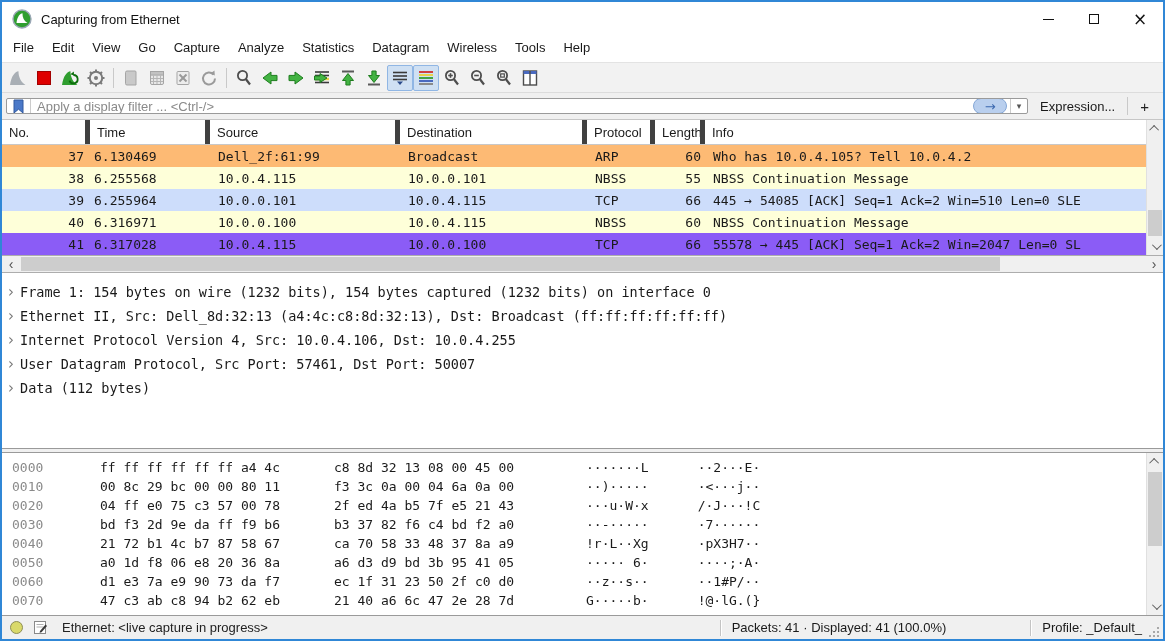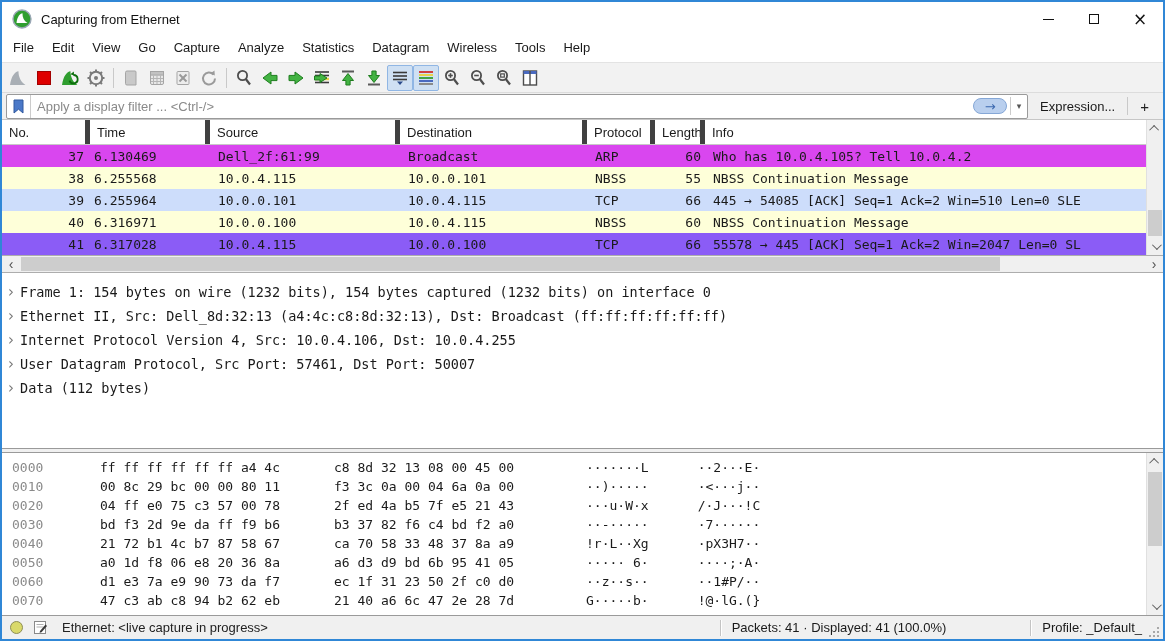--- a/index.html
+++ b/index.html
@@ -23,21 +23,21 @@
   
   .menubar { height:26px; flex:0 0 26px; display:flex; align-items:flex-start; background:#ffffff; padding-left:2px; }
   .menu-item { padding:4px 9px; }
   
   .toolbar { height:30px; flex:0 0 30px; display:flex; align-items:center; background:#f2f2f2; border-top:1px solid #e3e3e3; padding-left:3px; }
   .tb { width:26px; height:26px; display:flex; align-items:center; justify-content:center; border:1px solid transparent; border-radius:2px; }
   .tb.active { background:#cfe0f3; border-color:#90b6e4; }
   .tb-sep { width:1px; height:20px; background:#c9c9c9; margin:0 4px; }
   
   .filterbar { height:28px; flex:0 0 28px; display:flex; align-items:center; background:#f0f0f0; border-top:1px solid #dcdcdc; border-bottom:1px solid #c6c6c6; padding:0 4px; }
-  .filter-input-wrap { flex:1; height:25px; background:#fff; border:1px solid #9a9a9a; border-radius:2px; display:flex; align-items:center; overflow:hidden; }
+  .filter-input-wrap { flex:1; height:16px; background:#fff; border:1px solid #9a9a9a; border-radius:2px; display:flex; align-items:center; overflow:hidden; }
   .bookmark-zone { width:24px; height:100%; display:flex; align-items:center; justify-content:center; border-right:1px solid #cccccc; }
   .filter-input { flex:1; border:none; outline:none; font-size:13px; padding:0 6px; color:#222; font-family:"Liberation Sans", sans-serif; }
   .filter-input::placeholder { color:#8a8a8a; opacity:1; }
   .apply-btn { width:34px; height:16px; background:#b9cfee; border:1px solid #85a7d6; border-radius:8px; display:flex; align-items:center; justify-content:center; margin-right:3px; }
   .apply-arrow { color:#3c69b0; font-size:13px; line-height:1; font-family:"DejaVu Sans", sans-serif; }
   .dd-caret { width:17px; height:18px; display:flex; align-items:center; justify-content:center; border-left:1px solid #cccccc; color:#555; font-size:9px; }
   .expr-btn { padding:0 12px; color:#1a1a1a; }
   .filter-sep { width:1px; height:18px; background:#c9c9c9; }
   .plus-btn { padding:0 10px 0 12px; font-size:15px; color:#222; }
   
@@ -311,21 +311,21 @@
     <div class="plist-main">
       <div class="phead">
         <span class="cell c-no">No.</span>
         <span class="cell c-time">Time</span>
         <span class="cell c-src">Source</span>
         <span class="cell c-dst">Destination</span>
         <span class="cell c-pro">Protocol</span>
         <span class="cell c-len">Length</span>
         <span class="cell c-info" style="border-right:none">Info</span>
       </div>
-      <div class="prow" style="background-color: #d946ef;">
+      <div class="prow" style="background-color: #fdba74;">
         <span class="c-no">37</span><span class="c-time">6.130469</span><span class="c-src">Dell_2f:61:99</span><span class="c-dst">Broadcast</span><span class="c-pro">ARP</span><span class="c-len">60</span><span class="c-info">Who has 10.0.4.105? Tell 10.0.4.2</span>
       </div>
       <div class="prow" style="background-color: rgb(254, 255, 217);">
         <span class="c-no">38</span><span class="c-time">6.255568</span><span class="c-src">10.0.4.115</span><span class="c-dst">10.0.0.101</span><span class="c-pro">NBSS</span><span class="c-len">55</span><span class="c-info">NBSS Continuation Message</span>
       </div>
       <div class="prow" style="background-color: rgb(205, 221, 251);">
         <span class="c-no">39</span><span class="c-time">6.255964</span><span class="c-src">10.0.0.101</span><span class="c-dst">10.0.4.115</span><span class="c-pro">TCP</span><span class="c-len">66</span><span class="c-info">445 → 54085 [ACK] Seq=1 Ack=2 Win=510 Len=0 SLE</span>
       </div>
       <div class="prow" style="background-color: rgb(254, 255, 217);">
         <span class="c-no">40</span><span class="c-time">6.316971</span><span class="c-src">10.0.0.100</span><span class="c-dst">10.0.4.115</span><span class="c-pro">NBSS</span><span class="c-len">60</span><span class="c-info">NBSS Continuation Message</span>
@@ -365,21 +365,21 @@
 
 <div class="splitter"></div>
 
 <div class="hexpane">
   <div class="hex-main">
     <div class="hrow"><span class="h-off">0000</span><span class="h-b1">ff ff ff ff ff ff a4 4c</span><span class="h-b2">c8 8d 32 13 08 00 45 00</span><span class="h-a1">·······L</span><span class="h-a2">··2···E·</span></div>
     <div class="hrow"><span class="h-off">0010</span><span class="h-b1">00 8c 29 bc 00 00 80 11</span><span class="h-b2">f3 3c 0a 00 04 6a 0a 00</span><span class="h-a1">··)·····</span><span class="h-a2">·&lt;···j··</span></div>
     <div class="hrow"><span class="h-off">0020</span><span class="h-b1">04 ff e0 75 c3 57 00 78</span><span class="h-b2">2f ed 4a b5 7f e5 21 43</span><span class="h-a1">···u·W·x</span><span class="h-a2">/·J···!C</span></div>
     <div class="hrow"><span class="h-off">0030</span><span class="h-b1">bd f3 2d 9e da ff f9 b6</span><span class="h-b2">b3 37 82 f6 c4 bd f2 a0</span><span class="h-a1">··-·····</span><span class="h-a2">·7······</span></div>
     <div class="hrow"><span class="h-off">0040</span><span class="h-b1">21 72 b1 4c b7 87 58 67</span><span class="h-b2">ca 70 58 33 48 37 8a a9</span><span class="h-a1">!r·L··Xg</span><span class="h-a2">·pX3H7··</span></div>
-    <div class="hrow"><span class="h-off">0050</span><span class="h-b1">a0 1d f8 06 e8 20 36 8a</span><span class="h-b2">a6 d3 d9 bd 6b 95 41 05</span><span class="h-a1">····· 6·</span><span class="h-a2">····;·A·</span></div>
+    <div class="hrow"><span class="h-off">0050</span><span class="h-b1">a0 1d f8 06 e8 20 36 8a</span><span class="h-b2">a6 d3 d9 bd 3b 95 41 05</span><span class="h-a1">····· 6·</span><span class="h-a2">····;·A·</span></div>
     <div class="hrow"><span class="h-off">0060</span><span class="h-b1">d1 e3 7a e9 90 73 da f7</span><span class="h-b2">ec 1f 31 23 50 2f c0 d0</span><span class="h-a1">··z··s··</span><span class="h-a2">··1#P/··</span></div>
     <div class="hrow"><span class="h-off">0070</span><span class="h-b1">47 c3 ab c8 94 b2 62 eb</span><span class="h-b2">21 40 a6 6c 47 2e 28 7d</span><span class="h-a1">G·····b·</span><span class="h-a2">!@·lG.(}</span></div>
   </div>
   <div class="vscroll">
     <span class="sb-arrow">
         <i class="chev up"></i>
       </span>
     <span class="sb-track">
         <span class="sb-thumb" style="top:2px; height:58%;"></span>
       </span>

